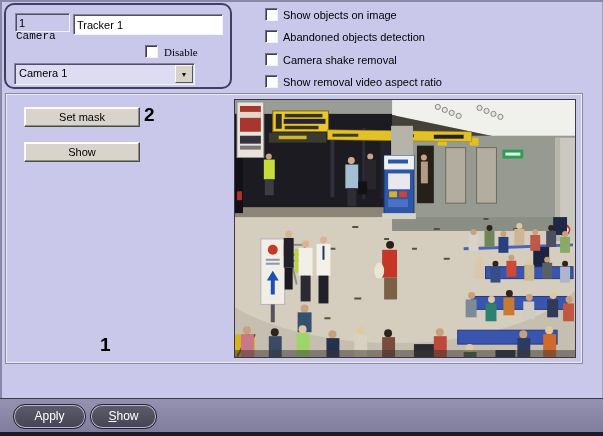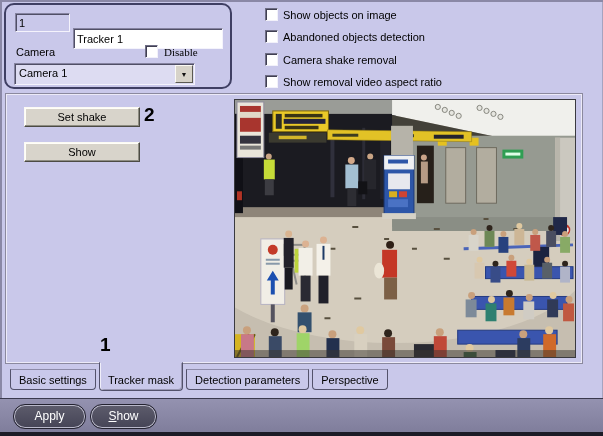--- a/index.html
+++ b/index.html
@@ -15,21 +15,21 @@
   }
   .sunken {
     border:1px solid; border-color:#8583a0 #f4f3fc #f4f3fc #8583a0;
     box-shadow: inset 1px 1px 0 #504f66;
   }
   .txt-input {
     position:absolute; font-family:"Liberation Sans", sans-serif; font-size:11px;
     padding:2px 3px; outline:none;
   }
   #id-input   { left:9px;  top:8px;  width:55px;  height:19px; background:#c9c8ea; }
-  #name-input { left:67px; top:23px;  width:150px; height:21px; background:#ffffff; }
+  #name-input { left:67px; top:9px;  width:150px; height:21px; background:#ffffff; }
   .lbl { position:absolute; white-space:nowrap; }
   .checkbox {
     position:absolute; width:13px; height:13px; background:#fff;
     border:1px solid; border-color:#6f6e85 #f2f1fa #f2f1fa #6f6e85;
     box-shadow: inset 1px 1px 0 #403f52; cursor:pointer;
   }
   .combo {
     position:absolute; left:8px; top:58px; width:181px; height:22px; background:#dddcf2;
   }
   .combo-value { position:absolute; left:4px; top:3px; }
@@ -95,21 +95,21 @@
   #undo-btn .flabel::first-letter { text-decoration:underline; }
 </style>
 </head>
 <body>
 
 <div class="window">
 
   <div class="group-box">
     <input class="txt-input sunken" id="id-input" value="1" style="">
     <input class="txt-input sunken" id="name-input" value="Tracker 1" style="">
-    <span class="lbl" style="left:10px; top:41px;">Camera</span>
+    <span class="lbl" style="left:10px; top:25px;font-family:Liberation Mono, monospace;">Camera</span>
     <span class="checkbox" style="left:139px; top:40px;"></span>
     <span class="lbl" style="left:158px; top:41px;font-family:Liberation Serif, serif;">Disable</span>
     <div class="combo sunken">
       <span class="combo-value">Camera 1</span>
       <span class="combo-btn">
         <span>▼</span>
       </span>
     </div>
   </div>
 
@@ -125,21 +125,21 @@
     <span class="checkbox"></span>
     <span class="opt-label">Camera shake removal</span>
   </div>
   <div class="opt-row" style="top:75px;">
     <span class="checkbox"></span>
     <span class="opt-label">Show removal video aspect ratio</span>
   </div>
 
   <div class="panel"></div>
 
-  <button class="btn" id="set-mask-btn">Set shake</button>
+  <button class="btn" id="set-mask-btn">Set mask</button>
   <span class="marker" id="marker-2">2</span>
   <button class="btn" id="clear-btn">Show</button>
   <span class="marker" id="marker-1">1</span>
 
   <div class="video">
     <svg viewBox="0 0 342 259" width="340" height="257" preserveAspectRatio="none">
 
       <rect x="0" y="0" width="342" height="259" fill="#c6beb0"></rect>
       <ellipse cx="160" cy="155" rx="200" ry="90" fill="#d8d1c2" opacity="0.8"></ellipse>
 
@@ -334,26 +334,20 @@
           <rect x="230" y="254" width="13" height="5" fill="#3c6446"></rect>
         <circle cx="290" cy="236" r="4" fill="#c9a07c"></circle>
           <rect x="284" y="240" width="13" height="19" fill="#2c3c60"></rect>
         <circle cx="316" cy="232" r="4" fill="#e0c9a0"></circle>
           <rect x="310" y="236" width="13" height="23" fill="#d06a2a"></rect>
       </g>
       <rect x="0" y="252" width="342" height="7" fill="#3a3630" opacity="0.5"></rect>
     </svg>
   </div>
 
-  <div class="tab-bar">
-    <div class="tab">Basic settings</div>
-    <div class="tab active">Tracker mask</div>
-    <div class="tab">Detection parameters</div>
-    <div class="tab">Perspective</div>
-  </div>
 
   <div class="footer">
     <button class="footer-btn" id="apply-btn">
       <span class="flabel">Apply</span>
     </button>
     <button class="footer-btn" id="undo-btn">
       <span class="flabel">Show</span>
     </button>
   </div>
 

